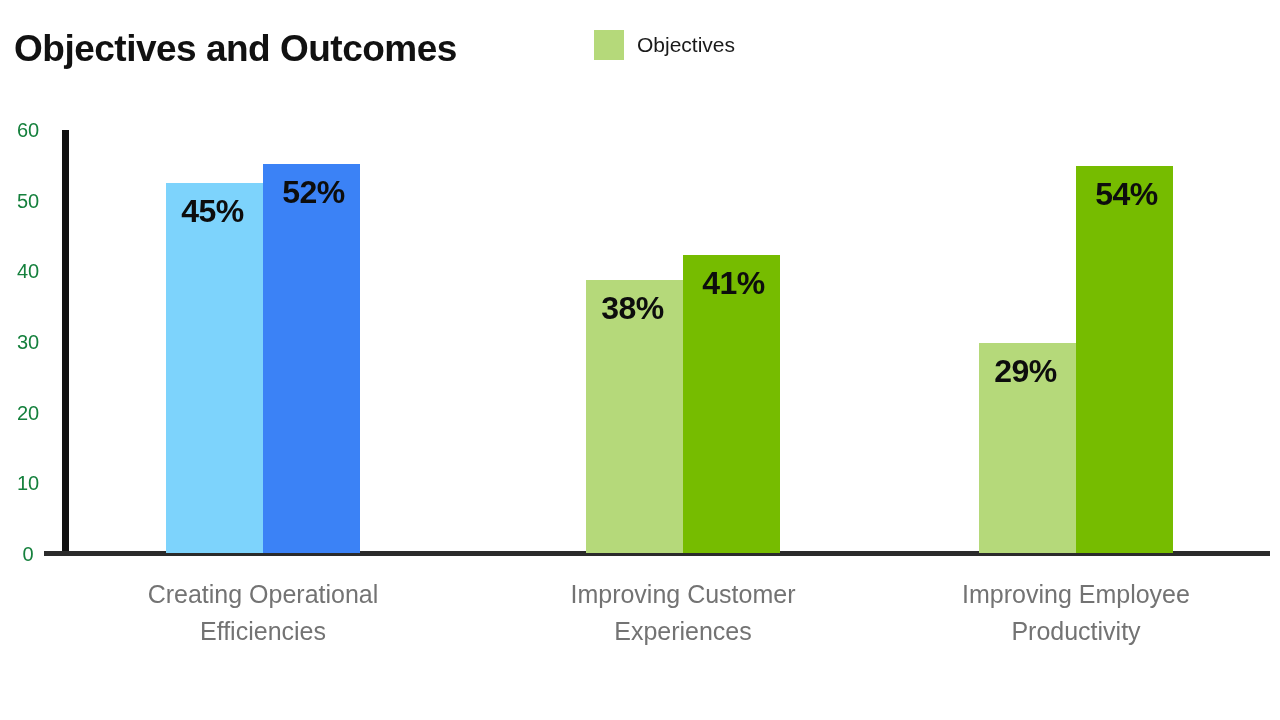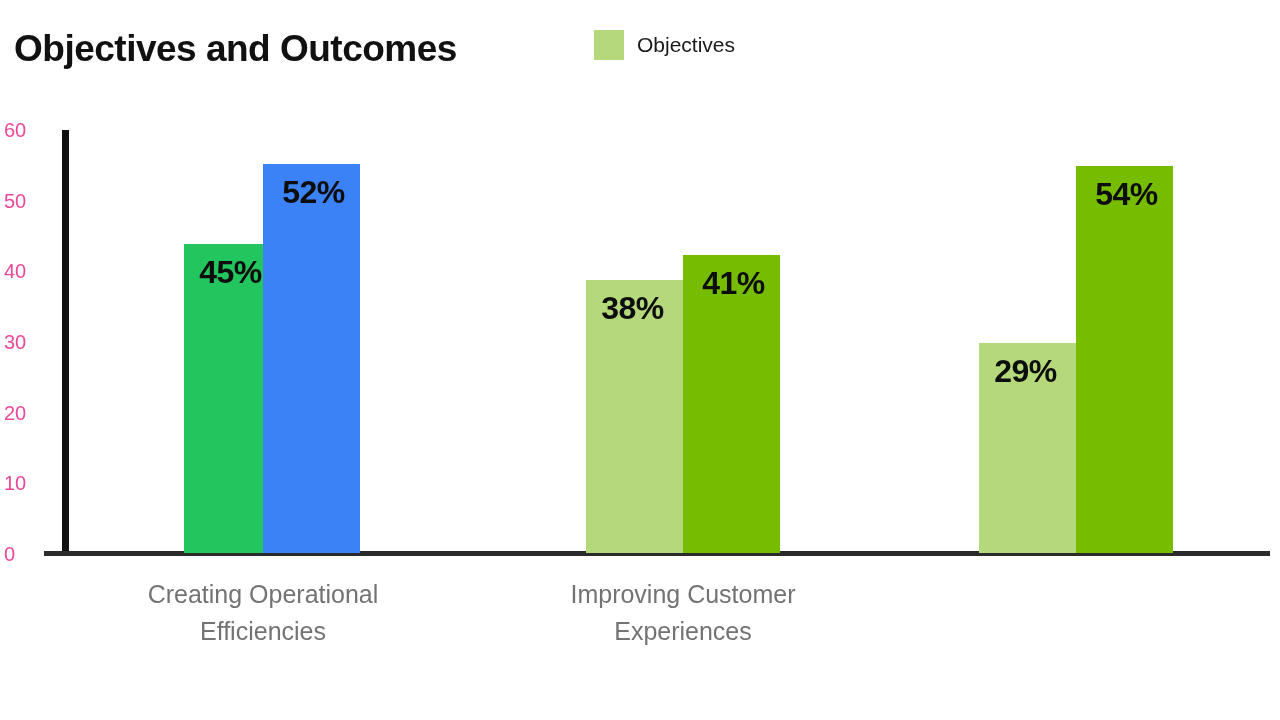--- a/index.html
+++ b/index.html
@@ -70,23 +70,23 @@
   #x-axis-line {
     position: absolute;
     left: 44px; top: 551px;
     width: 1226px; height: 5px;
     background: #2b2b2b;
   }
   .y-tick-label {
     position: absolute;
     right: 0;
     width: 48px;
-    text-align: left;
+    text-align: center;
     font-size: 20px;
-    color: #ec4899;
+    color: #15803d;
     transform: translateY(-50%);
   }
   #y-ticks {
     position: absolute;
     left: 0; top: 0;
     width: 52px; height: 720px;
   }
 
   #bars-layer {
     position: absolute;
@@ -156,21 +156,21 @@
       <div class="y-tick-label" style="top:483.3px">10</div>
       <div class="y-tick-label" style="top:554px">0</div>
     </div>
 
     <div id="y-axis-line"></div>
     <div id="x-axis-line"></div>
 
     <div id="bars-layer">
 
       <div class="bar-group" style="left:166px;width:194px">
-        <div class="bar bar-objectives" style="background: #22c55e; height: 309px; margin-left: 18px;">
+        <div class="bar bar-objectives" style="background: #7dd3fc; height: 370px;">
           <span class="bar-value">45%</span>
         </div>
         <div class="bar bar-outcomes" style="background: #3b82f6; height: 388.667px; padding-left: 24px;">
           <span class="bar-value">52%</span>
         </div>
       </div>
 
       <div class="bar-group" style="left:586px;width:194px">
         <div class="bar bar-objectives" style="background: rgb(181, 217, 122); height: 273.48px;">
           <span class="bar-value">38%</span>
@@ -191,15 +191,19 @@
     </div>
 
     <div class="cat-label" style="left:93px">
       <div>Creating Operational</div>
       <div>Efficiencies</div>
     </div>
     <div class="cat-label" style="left:513px">
       <div>Improving Customer</div>
       <div>Experiences</div>
     </div>
+    <div class="cat-label" style="left:906px">
+      <div>Improving Employee</div>
+      <div>Productivity</div>
+    </div>
 
   </div>
 </div>
 
 </body></html>

